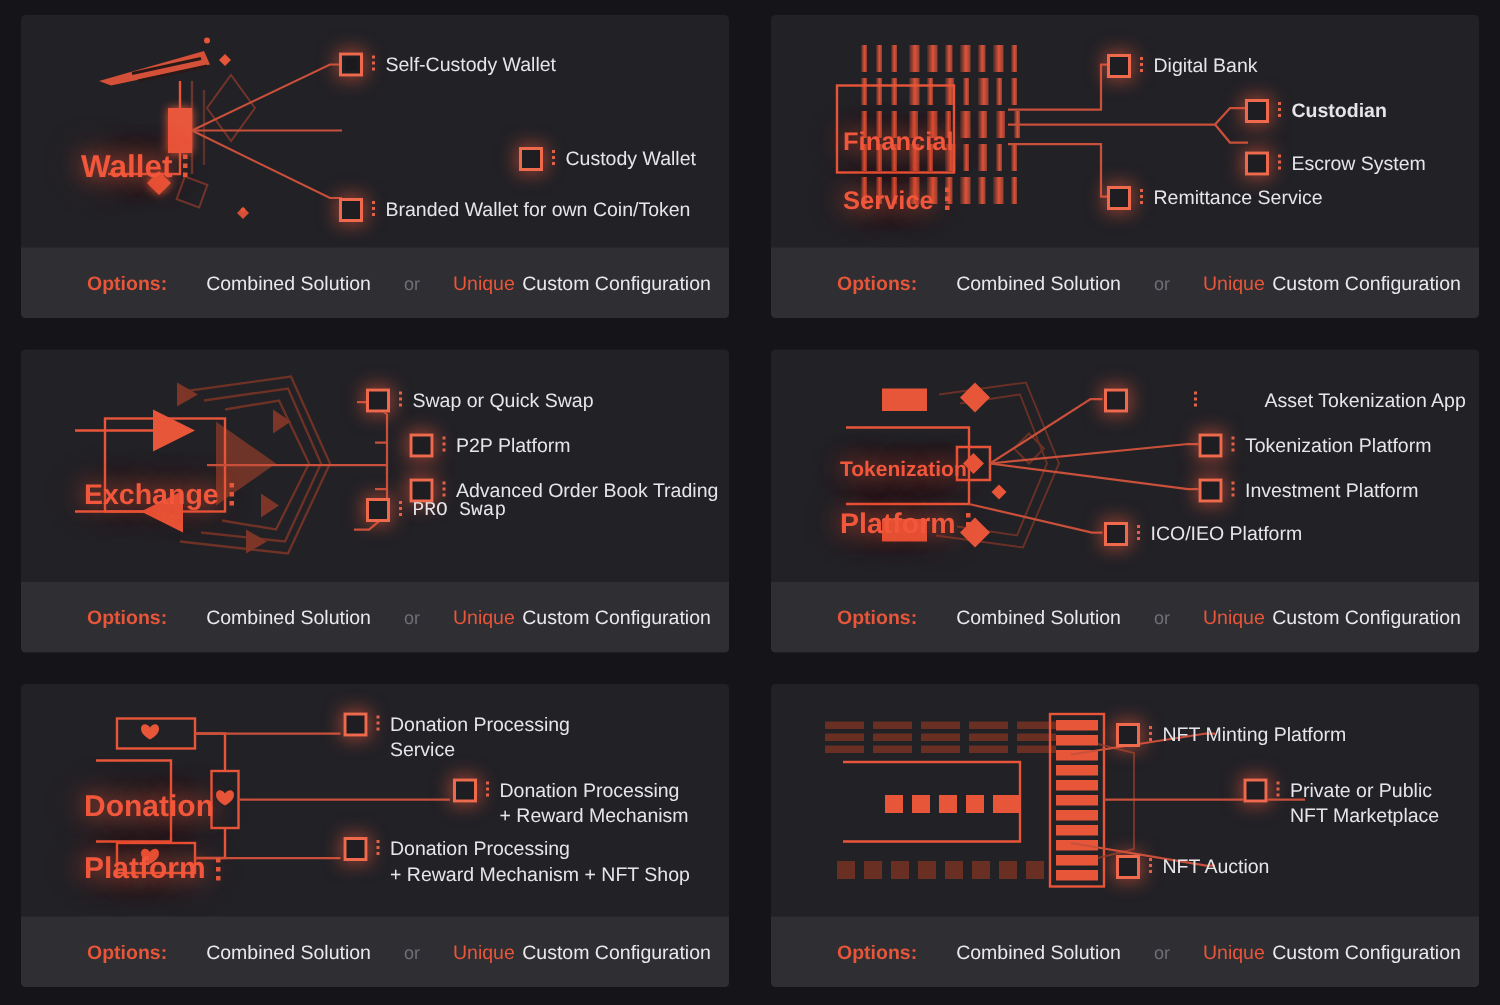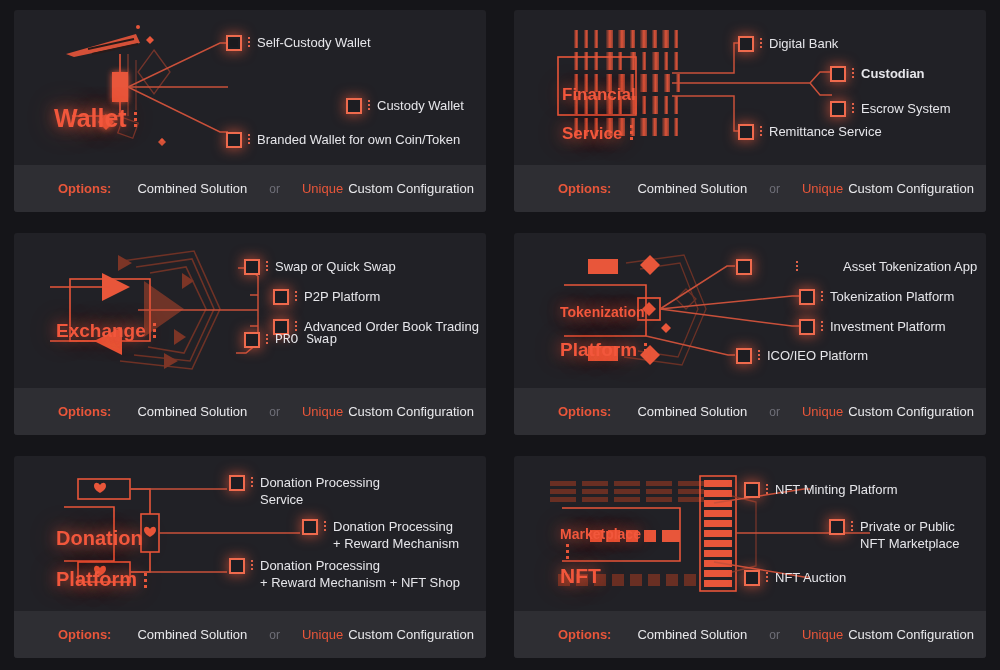--- a/index.html
+++ b/index.html
@@ -144,21 +144,21 @@
           <circle cx="124" cy="17" r="2"></circle>
           <circle cx="148" cy="130" r="1.6"></circle>
         </g>
         <g stroke="#c9503a" stroke-width="1.4" fill="none">
           <path d="M114 77 L204 77"></path>
           <path d="M114 77 L206 33 L206 33 L214 33"></path>
           <path d="M114 77 L206 122 L214 122"></path>
           <path d="M204 77 L214 77"></path>
         </g>
       </svg>
-      <div class="clabel" style="left:40px; top:66px; font-size:25px;">
+      <div class="clabel" style="left:40px; top:66px; font-size:21px;">
         <span>Wallet</span><span class="colon"><i></i><i></i><i></i></span>
       </div>
 
       <div class="leaf" style="left:212px; top:24px;">
         <span class="box filled"></span>
         <span class="dots">
             <i></i>
             <i></i>
             <i></i>
           </span>
@@ -607,24 +607,20 @@
         </g>
         <g fill="none" stroke="#8a3b2a" stroke-width="1.3" opacity="0.8">
           <path d="M218 40 L242 46 L242 110 L218 116"></path>
         </g>
         <g stroke="#c9503a" stroke-width="1.5" fill="none">
           <path d="M200 47 L290 33 L296 33"></path>
           <path d="M222 77 L348 77 L356 77"></path>
           <path d="M200 106 L290 121 L296 121"></path>
         </g>
       </svg>
-      <div class="clabel" style="left:46px; top:53px;">
-        <span class="sub">Marketplace</span><span class="colon" style="margin-left:6px;"><i></i><i></i><i></i></span>
-        <span style="font-size:21px; display:block; margin-top:2px;">NFT</span>
-      </div>
 
       <div class="leaf" style="left:230px; top:25px;">
         <span class="box"></span>
         <span class="dots">
             <i></i>
             <i></i>
             <i></i>
           </span>
         <span class="ltxt">NFT Minting Platform</span>
       </div>

